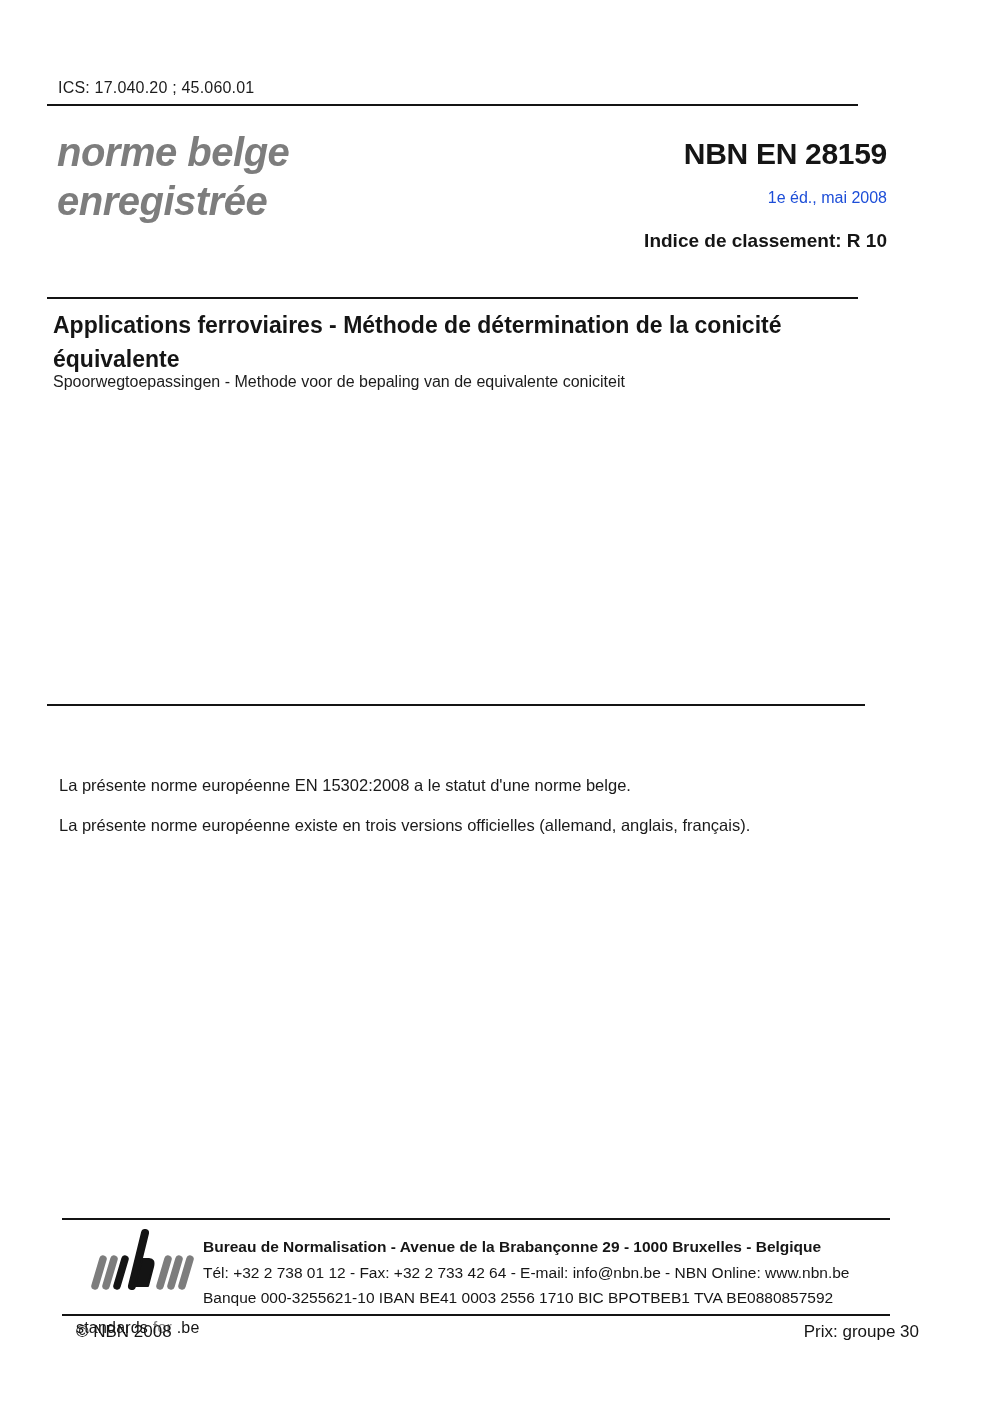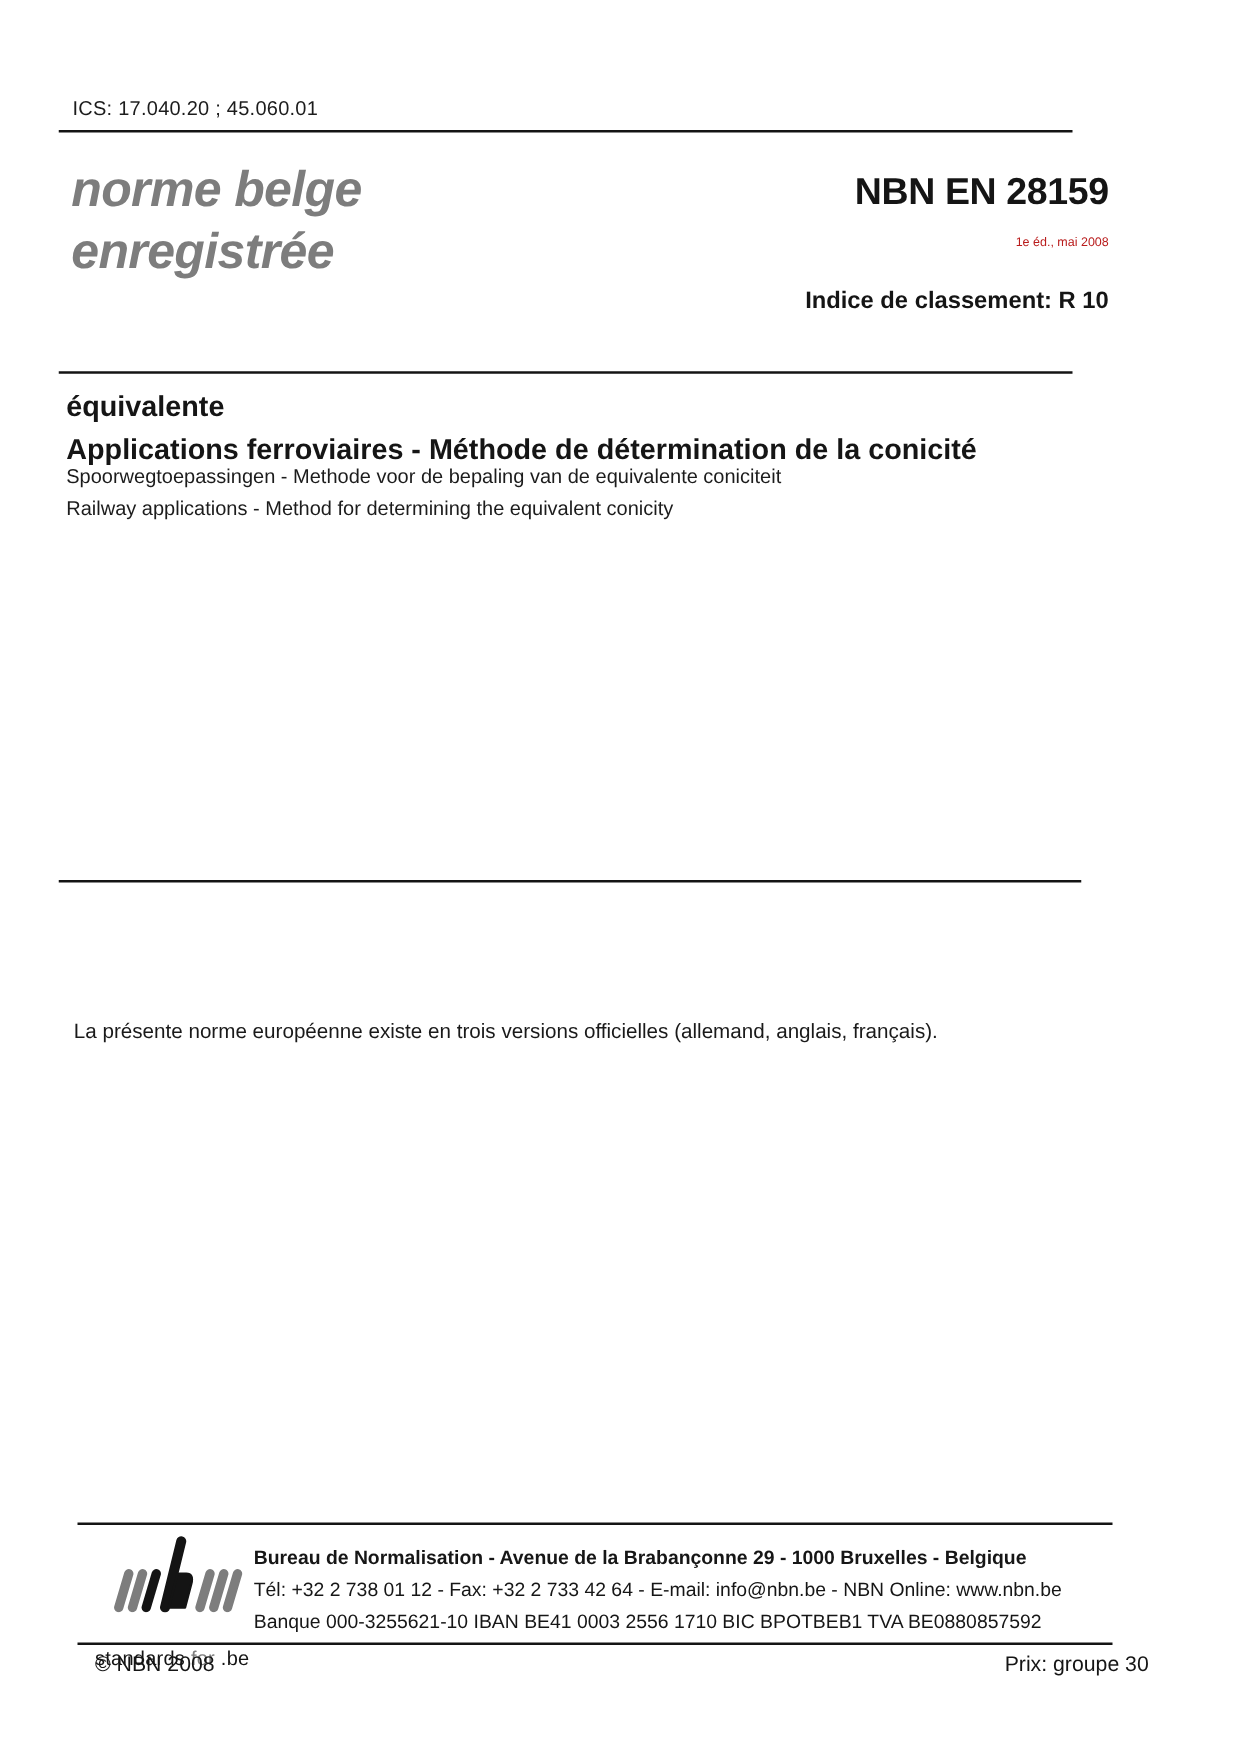--- a/index.html
+++ b/index.html
@@ -19,21 +19,21 @@
 
   .ics{left:58px;top:79px;font-size:16px;letter-spacing:0.2px;color:#1c1c1c;}
 
   .brand{
     left:57px;top:128px;
     font-size:40px;font-weight:bold;font-style:italic;
     color:#7d7d7d;line-height:49px;letter-spacing:-0.5px;
   }
 
   .std-number{right:134px;top:137px;font-size:30px;font-weight:bold;letter-spacing:-0.3px;text-align:right;}
-  .std-edition{right:134px;top:189px;font-size:10px;text-align:right;color:#b91c1c;}
+  .std-edition{right:134px;top:189px;font-size:16px;text-align:right;color:#1d4ed8;}
   .std-class{right:134px;top:230px;font-size:19px;font-weight:bold;text-align:right;}
 
   .title-fr{left:53px;top:308px;font-size:23px;font-weight:bold;line-height:34px;}
   .title-nl{left:53px;top:373px;font-size:16px;color:#1c1c1c;}
   .title-en{left:53px;top:399px;font-size:16px;color:#1c1c1c;}
 
   .auth{left:59px;top:720px;font-size:17px;font-weight:bold;}
   .para1{left:59px;top:776px;font-size:16.5px;color:#1a1a1a;}
   .para2{left:59px;top:816px;font-size:16.5px;color:#1a1a1a;}
 
@@ -61,28 +61,28 @@
     <div class="nowrap">enregistrée</div>
   </div>
 
   <div class="abs std-number nowrap">NBN EN 28159</div>
   <div class="abs std-edition nowrap">1e éd., mai 2008</div>
   <div class="abs std-class nowrap">Indice de classement: R 10</div>
 
   <div class="rule" style="left:47px;top:297px;width:811px;"></div>
 
   <div class="abs title-fr">
+    <div class="nowrap">Applications ferroviaires - Méthode de détermination de la conicité</div>
     <div class="nowrap">équivalente</div>
-    <div class="nowrap">Applications ferroviaires - Méthode de détermination de la conicité</div>
   </div>
   <div class="abs title-nl nowrap">Spoorwegtoepassingen - Methode voor de bepaling van de equivalente coniciteit</div>
-  <div class="abs title-en nowrap">Railway applications - Method for determining the equivalent conicity</div>
 
   <div class="rule" style="left:47px;top:704px;width:818px;"></div>
 
+  <div class="abs para1 nowrap">La présente norme européenne EN 15302:2008 a le statut d'une norme belge.</div>
   <div class="abs para2 nowrap">La présente norme européenne existe en trois versions officielles (allemand, anglais, français).</div>
 
   <div class="rule" style="left:62px;top:1218px;width:828px;"></div>
 
   <div class="abs logo-wrap">
     <svg width="126" height="64" viewBox="0 0 126 64">
 
       <line x1="21" y1="60" x2="29" y2="33" stroke="#7d7d7d" stroke-width="7.5" stroke-linecap="round"></line>
       <line x1="32" y1="60" x2="40" y2="33" stroke="#7d7d7d" stroke-width="7.5" stroke-linecap="round"></line>
       <line x1="43" y1="60" x2="51" y2="33" stroke="#141414" stroke-width="7.5" stroke-linecap="round"></line>

